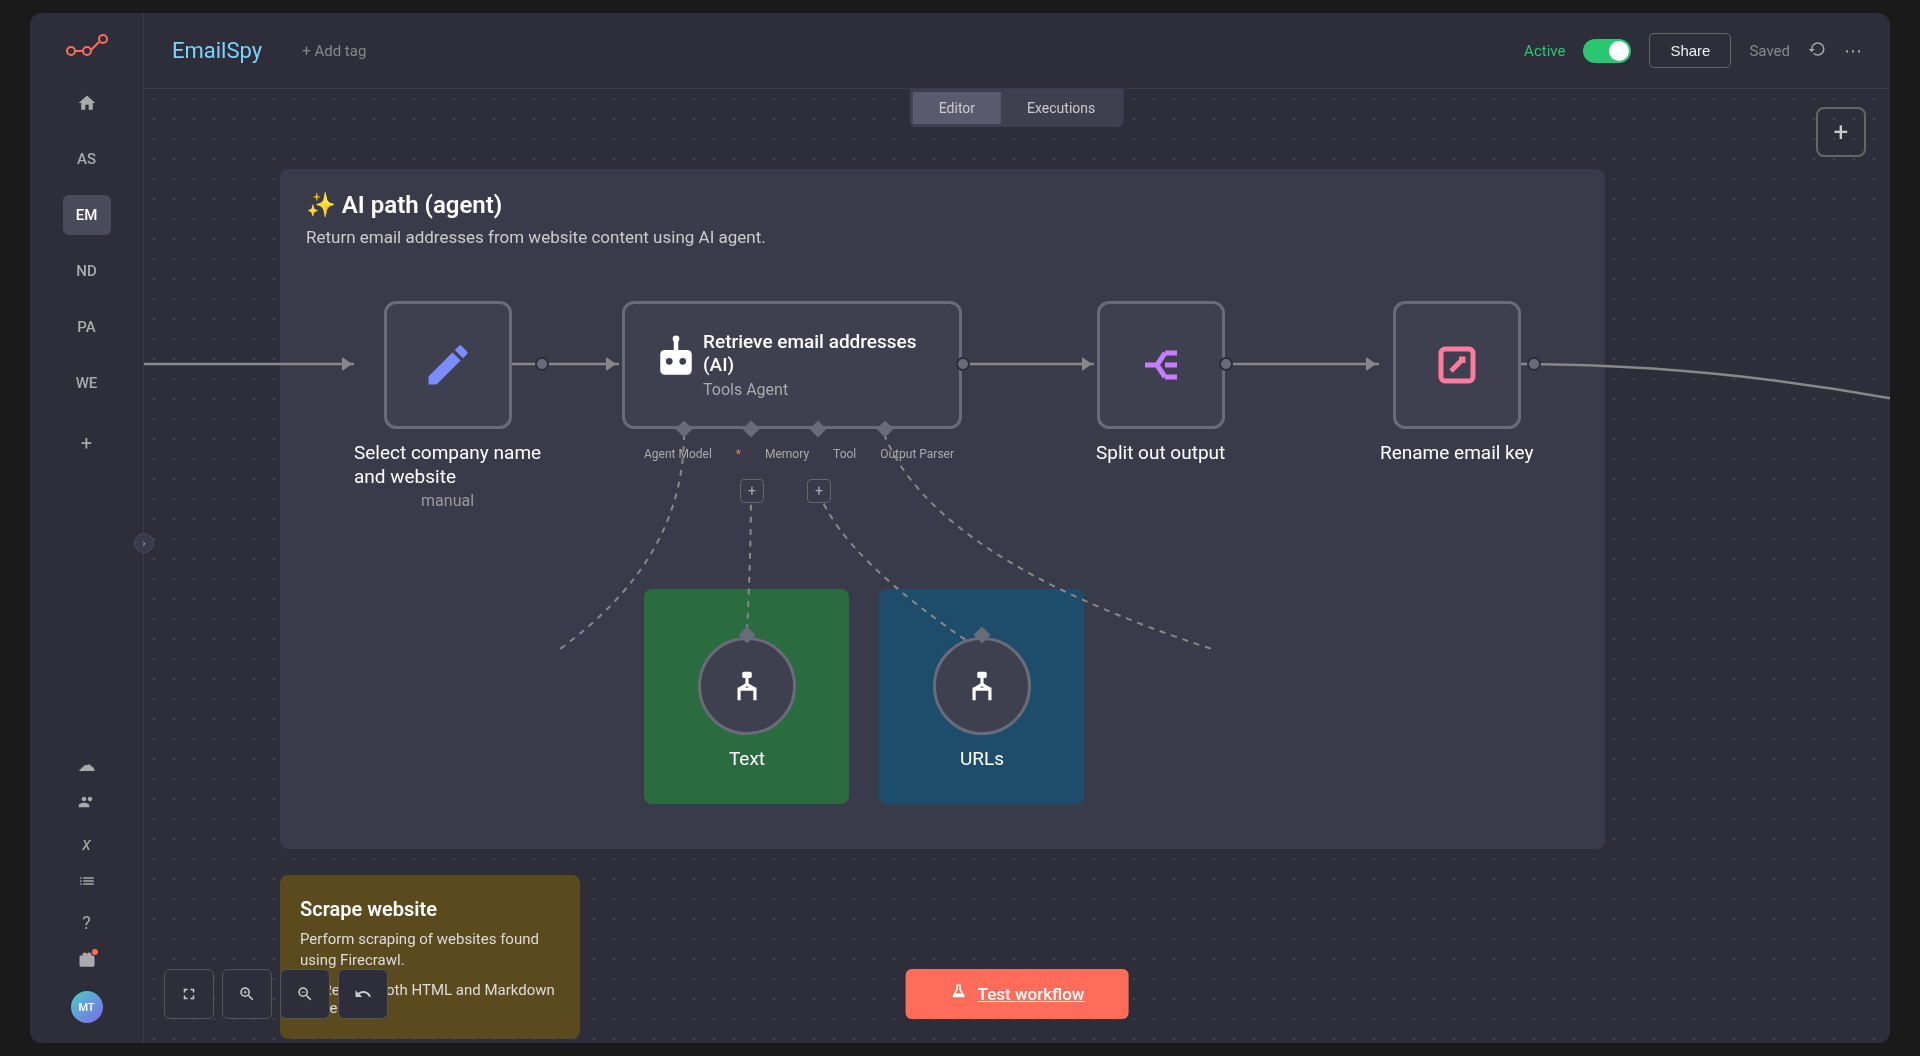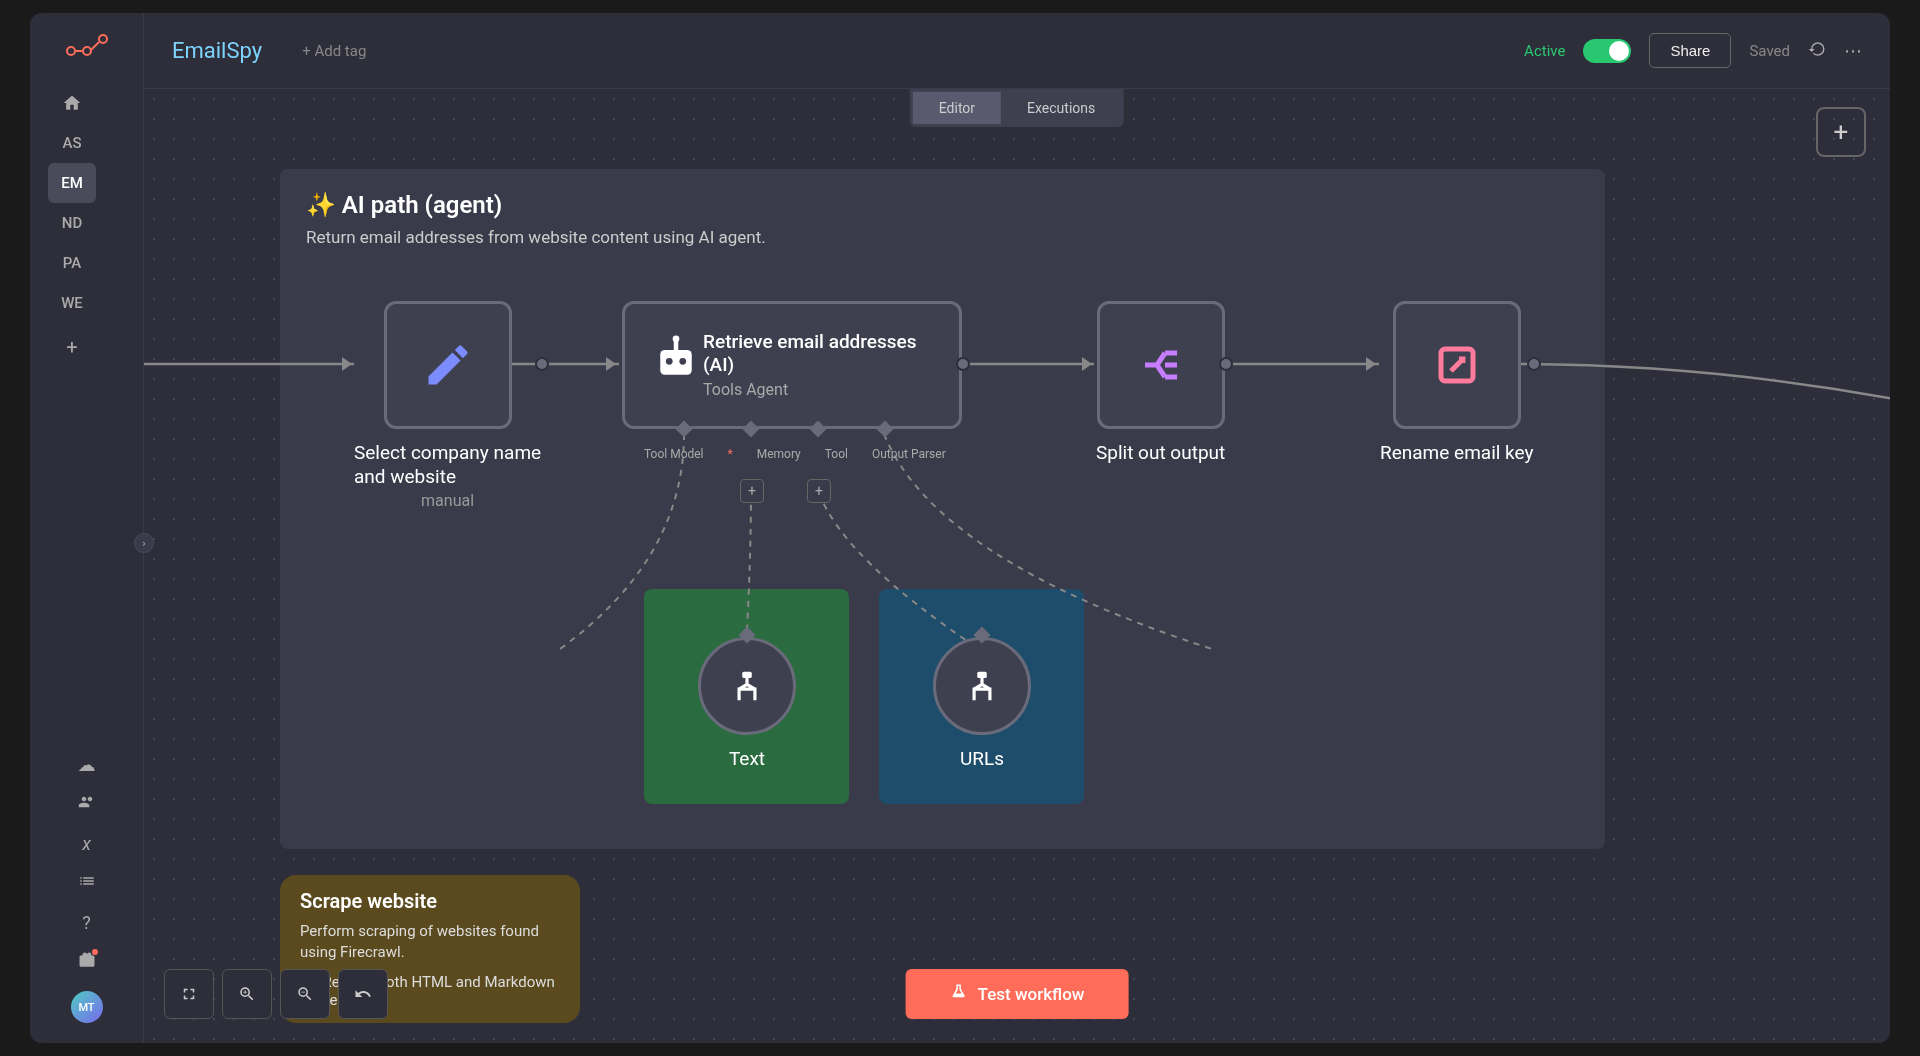--- a/index.html
+++ b/index.html
@@ -38,21 +38,22 @@
   justify-content: center;
   padding-bottom: 20px;
 }
 .logo-icon {
   color: #ff6d5a;
   font-size: 24px;
 }
 .nav-items {
   display: flex;
   flex-direction: column;
-  gap: 0;
+  align-items: center;
+  gap: 16px;
   width: 100%;
   padding: 0 18px;
 }
 .nav-item {
   width: 48px;
   height: 40px;
   display: flex;
   align-items: center;
   justify-content: center;
   border-radius: 6px;
@@ -254,22 +255,22 @@
   padding: 0 26px;
   font-size: 17px;
   color: #ccc;
 }
 .sticky-scrape {
   position: absolute;
   left: 136px;
   top: 786px;
   width: 300px;
   background: #5a4a1e;
-  border-radius: 16px;
-  padding: 14px 20px;
+  border-radius: 8px;
+  padding: 22px 20px;
 }
 .sticky-scrape-title {
   font-size: 20px;
   font-weight: 600;
   color: #fff;
   margin-bottom: 8px;
 }
 .sticky-scrape-text {
   font-size: 15px;
   color: #ddd;
@@ -420,20 +421,21 @@
   padding: 14px 44px;
   background: #ff6d5a;
   border-radius: 6px;
   color: #fff;
   font-size: 17px;
   font-weight: 500;
   cursor: pointer;
   display: flex;
   align-items: center;
   gap: 10px;
+  text-decoration: underline;
 }
 .dot-badge {
   position: absolute;
   top: -2px;
   right: -2px;
   width: 6px;
   height: 6px;
   border-radius: 50%;
   background: #ff6d5a;
 }
@@ -583,21 +585,21 @@
           </div>
         </div>
         <div class="conn-port" style="right:-8px; top:56px"></div>
         <div class="diamond" style="left:56px; top:122px"></div>
         <div class="diamond" style="left:123px; top:122px"></div>
         <div class="diamond" style="left:190px; top:122px"></div>
         <div class="diamond" style="left:257px; top:122px"></div>
       </div>
 
       <div class="sub-labels" style="left:500px; top:358px">
-        <span>Tool Model</span>
+        <span>Agent Model</span>
           <span style="color:#ff6d5a">*</span>
         <span>Memory</span>
         <span>Tool</span>
         <span>Output Parser</span>
       </div>
       <div style="position:absolute; left:596px; top:390px" class="plus-small">+</div>
       <div style="position:absolute; left:663px; top:390px" class="plus-small">+</div>
 
       <div class="node" style="left:952px; top:212px">
         <div class="node-box">

